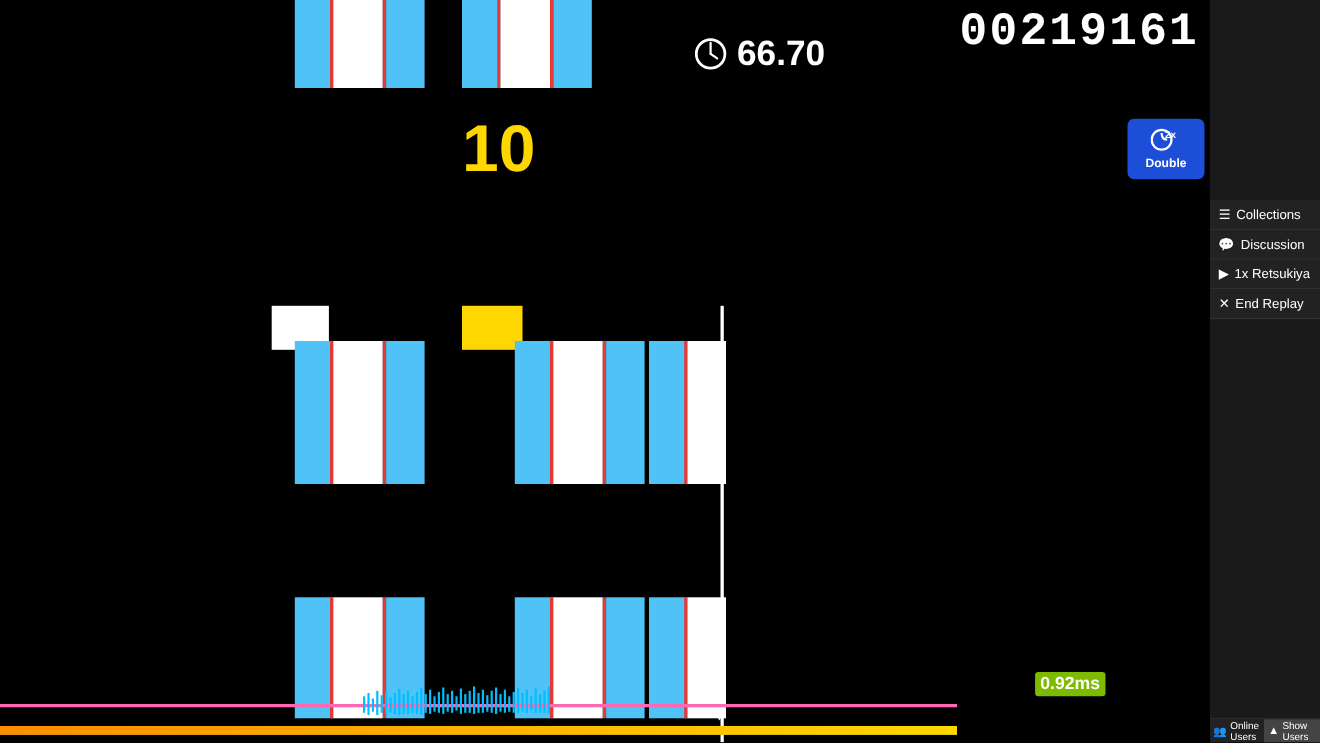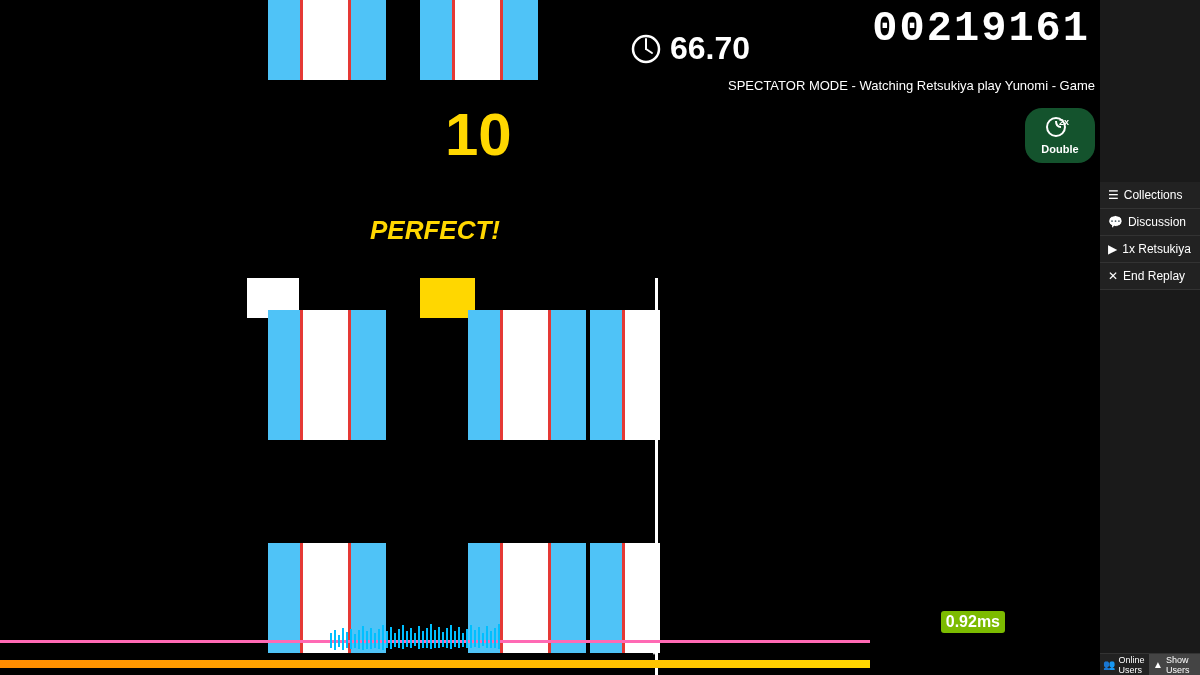--- a/index.html
+++ b/index.html
@@ -66,43 +66,42 @@
 
     
     #combo-number {
       position: absolute;
       top: 100px;
       left: 420px;
       color: #FFD700;
       font-size: 60px;
       font-weight: bold;
       font-family: Arial, sans-serif;
-      margin-left: 25px;
     }
 
     
     #perfect-text {
       position: absolute;
       top: 215px;
       left: 370px;
       color: #FFD700;
       font-size: 26px;
       font-weight: bold;
       font-style: italic;
     }
 
     
     #double-button {
       position: absolute;
       top: 108px;
       right: 5px;
       width: 70px;
       height: 55px;
-      background: #14532d;
-      border-radius: 17px;
+      background: #1d4ed8;
+      border-radius: 6px;
       display: flex;
       flex-direction: column;
       align-items: center;
       justify-content: center;
       cursor: pointer;
     }
 
     #double-icon {
       font-size: 18px;
       color: white;
@@ -217,36 +216,34 @@
 
   <div id="timer-area">
     <svg id="timer-icon" viewBox="0 0 32 32" fill="none" xmlns="http://www.w3.org/2000/svg">
       <circle cx="16" cy="16" r="13" stroke="white" stroke-width="2.5" fill="none"></circle>
       <line x1="16" y1="16" x2="16" y2="6" stroke="white" stroke-width="2" stroke-linecap="round"></line>
       <line x1="16" y1="16" x2="22" y2="20" stroke="white" stroke-width="2" stroke-linecap="round"></line>
     </svg>
     <span id="timer-value">66.70</span>
   </div>
 
-  <div id="spectator-text">SPECTATOR MODE - Watching Retsukiya play Yunomi - Game</div>
 
   <div id="double-button">
     <span id="double-icon">
       <svg width="28" height="22" viewBox="0 0 28 22" fill="none">
         <circle cx="10" cy="11" r="9" stroke="white" stroke-width="2" fill="none"></circle>
         <path d="M10 5 Q10 11 15 11" stroke="white" stroke-width="2" fill="none"></path>
         <text x="13" y="9" fill="white" font-size="9" font-weight="bold">2x</text>
       </svg>
     </span>
     <span id="double-label">Double</span>
   </div>
 
   <div id="combo-number">10</div>
 
-  <div id="perfect-text">PERFECT!</div>
 
   <svg id="notes-canvas" xmlns="http://www.w3.org/2000/svg">
 
     <rect x="268" y="0" width="35" height="80" fill="#4FC3F7"></rect>
     <rect x="268" y="0" width="3" height="80" fill="#e53935" transform="translate(32,0)"></rect>
     <rect x="303" y="0" width="45" height="80" fill="white"></rect>
     <rect x="348" y="0" width="3" height="80" fill="#e53935"></rect>
     <rect x="351" y="0" width="35" height="80" fill="#4FC3F7"></rect>
 
     <rect x="420" y="0" width="35" height="80" fill="#4FC3F7"></rect>

